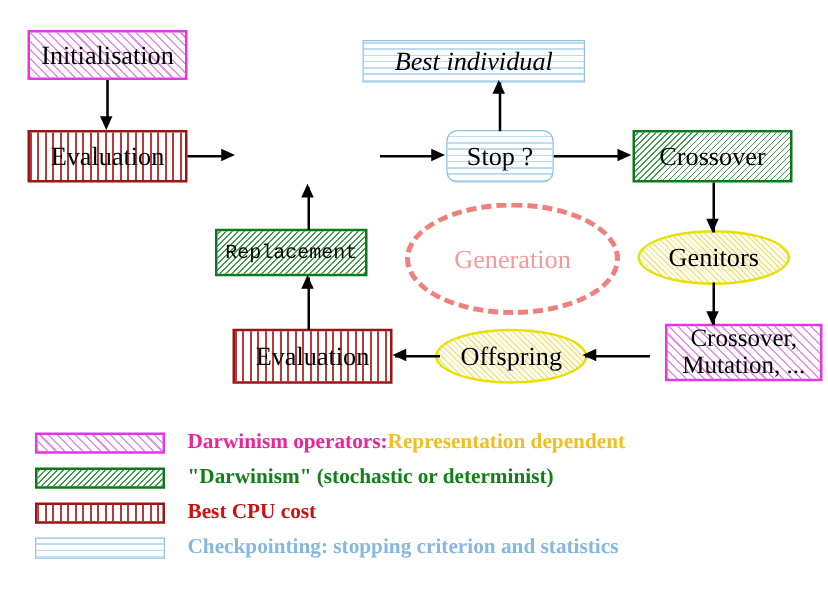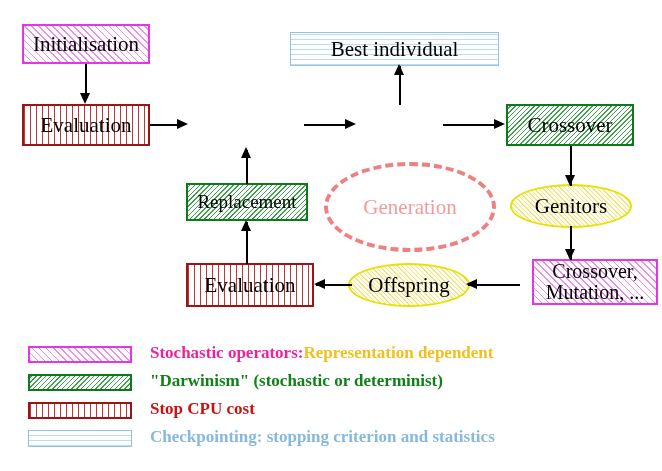--- a/index.html
+++ b/index.html
@@ -58,22 +58,25 @@
 
   <div class="node sty-magenta" style="left:22px;top:24px;width:128px;height:40px;font-size:21px;">
     <span>Initialisation</span>
   </div>
 
   <div class="node sty-red" style="left:22px;top:104px;width:128px;height:42px;font-size:21px;">
     <span>Evaluation</span>
   </div>
 
 
+  <div class="node sty-blue rounded" style="left:357px;top:104px;width:86px;height:42px;font-size:21px;">
+    <span>Stop ?</span>
+  </div>
 
-  <div class="node sty-blue" style="left:290px;top:32px;width:209px;height:34px;font-size:21px;">
+  <div class="node sty-blue" style="left:290px;top:32px;width:178px;height:34px;font-size:21px;font-style:italic;">
     <span>Best individual</span>
   </div>
 
   <div class="node sty-green" style="left:506px;top:104px;width:128px;height:42px;font-size:21px;">
     <span>Crossover</span>
   </div>
 
   <div class="node sty-yellow" style="left:510px;top:184px;width:122px;height:44px;font-size:21px;">
     <span>Genitors</span>
   </div>
@@ -84,21 +87,21 @@
   </div>
 
   <div class="node sty-yellow" style="left:348px;top:263px;width:122px;height:44px;font-size:21px;">
     <span>Offspring</span>
   </div>
 
   <div class="node sty-red" style="left:186px;top:263px;width:128px;height:44px;font-size:21px;">
     <span>Evaluation</span>
   </div>
 
-  <div class="node sty-green" style="left:186px;top:183px;width:122px;height:38px;font-size:19px;">
+  <div class="node sty-green" style="left:172px;top:183px;width:122px;height:38px;font-size:16px;font-family:Liberation Mono, monospace;">
     <span>Replacement</span>
   </div>
 
   <div class="node sty-dashed" style="left:324px;top:162px;width:172px;height:90px;font-size:21px;color:#f59a9a;">
     <span>Generation</span>
   </div>
 
   <div class="ln v" style="left:85px;top:64px;height:31px;"></div>
   <div class="arrow d" style="left:80px;top:93px;"></div>
 
@@ -130,32 +133,32 @@
   <div class="arrow u" style="left:241px;top:220px;"></div>
 
   <div class="ln v" style="left:246px;top:150px;height:34px;"></div>
   <div class="arrow u" style="left:241px;top:147px;"></div>
 
   <div id="legend">
 
     <div class="lg-row" style="top:10px;">
       <div class="lg-sw sty-magenta"></div>
       <div class="lg-txt">
-        <span style="color:#ee2299;">Stochastic operators:</span><span class="part2" style="color:#f0c020;">Representation dependent</span>
+        <span style="color:#ee2299;">Darwinism operators:</span><span class="part2" style="color:#f0c020;">Representation dependent</span>
       </div>
     </div>
 
     <div class="lg-row" style="top:38px;">
       <div class="lg-sw sty-green"></div>
       <div class="lg-txt" style="color:#108018;">"Darwinism" (stochastic or determinist)</div>
     </div>
 
     <div class="lg-row" style="top:66px;">
       <div class="lg-sw sty-red"></div>
-      <div class="lg-txt" style="color:#cc1111;">Stop CPU cost</div>
+      <div class="lg-txt" style="color:#cc1111;">Best CPU cost</div>
     </div>
 
     <div class="lg-row" style="top:94px;">
       <div class="lg-sw sty-blue"></div>
       <div class="lg-txt" style="color:#86b8e0;">Checkpointing: stopping criterion and statistics</div>
     </div>
 
   </div>
 </div>
 

